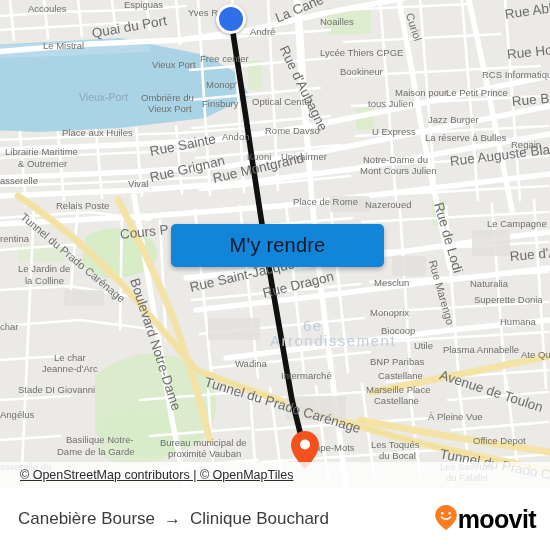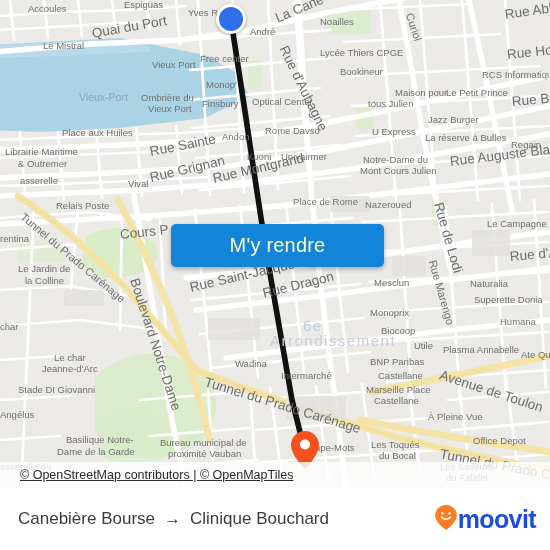--- a/index.html
+++ b/index.html
@@ -57,21 +57,21 @@
   }
 
   
   #cta-button {
     position: absolute;
     left: 171px; top: 224px;
     width: 213px; height: 43px;
     background: #1285d8;
     border: none;
     border-radius: 5px;
-    color: #fef9c3;
+    color: #0f172a;
     font-size: 20px;
     font-family: "Liberation Sans", sans-serif;
     cursor: pointer;
     box-shadow: 0 2px 5px rgba(0,0,0,.30);
     letter-spacing: .2px;
   }
 
   
   #attribution {
     position: absolute;
@@ -103,21 +103,21 @@
     white-space: nowrap;
   }
   #route-title .arrow {
     margin: 0 9px;
     font-size: 17px;
     color: #3c3c3c;
   }
   #moovit-logo { display: flex; align-items: center; }
   #moovit-wordmark {
     font-size: 25px; font-weight: bold;
-    color: #1d4ed8; letter-spacing: -.6px;
+    color: #000000; letter-spacing: -.6px;
     margin-left: 1px;
   }
 </style>
 </head>
 <body>
 
 <div id="app">
 
   <div id="map-area">
 
@@ -307,21 +307,21 @@
         <div class="maplabel poi" style="left: 265px; top: 126px; transform-origin: left center;">Rome Davso</div>
         <div class="maplabel poi" style="left: 372px; top: 127px; transform-origin: left center;">U Express</div>
         <div class="maplabel poi" style="left: 425px; top: 133px; transform-origin: left center;">La réserve à Bulles</div>
         <div class="maplabel poi" style="left: 511px; top: 140px; transform-origin: left center;">Regain</div>
         <div class="maplabel poi" style="left: 5px; top: 147px; transform-origin: left center;">Librairie Maritime</div>
         <div class="maplabel poi" style="left: 18px; top: 159px; transform-origin: left center;">&amp; Outremer</div>
         <div class="maplabel poi" style="left: 247px; top: 152px; transform-origin: left center;">Kuoni</div>
         <div class="maplabel poi" style="left: 281px; top: 152px; transform-origin: left center;">Univairmer</div>
         <div class="maplabel poi" style="left: 363px; top: 155px; transform-origin: left center;">Notre-Dame du</div>
         <div class="maplabel poi" style="left: 360px; top: 166px; transform-origin: left center;">Mont Cours Julien</div>
-        <div class="maplabel poi" style="left: 12px; top: 176px; transform-origin: left center; padding-left: 8px;">asserelle</div>
+        <div class="maplabel poi" style="left: 0px; top: 176px; transform-origin: left center;">asserelle</div>
         <div class="maplabel poi" style="left: 128px; top: 179px; transform-origin: left center;">Vival</div>
         <div class="maplabel poi" style="left: 56px; top: 201px; transform-origin: left center;">Relais Poste</div>
         <div class="maplabel poi" style="left: 293px; top: 197px; transform-origin: left center;">Place de Rome</div>
         <div class="maplabel poi" style="left: 365px; top: 200px; transform-origin: left center;">Nazeroued</div>
         <div class="maplabel poi" style="left: 487px; top: 219px; transform-origin: left center;">Le Campagne</div>
         <div class="maplabel poi" style="left: 0px; top: 234px; transform-origin: left center;">rentina</div>
         <div class="maplabel poi" style="left: 18px; top: 264px; transform-origin: left center;">Le Jardin de</div>
         <div class="maplabel poi" style="left: 25px; top: 276px; transform-origin: left center;">la Colline</div>
         <div class="maplabel poi" style="left: 470px; top: 279px; transform-origin: left center;">Naturalia</div>
         <div class="maplabel poi" style="left: 374px; top: 278px; transform-origin: left center;">Mesclun</div>

